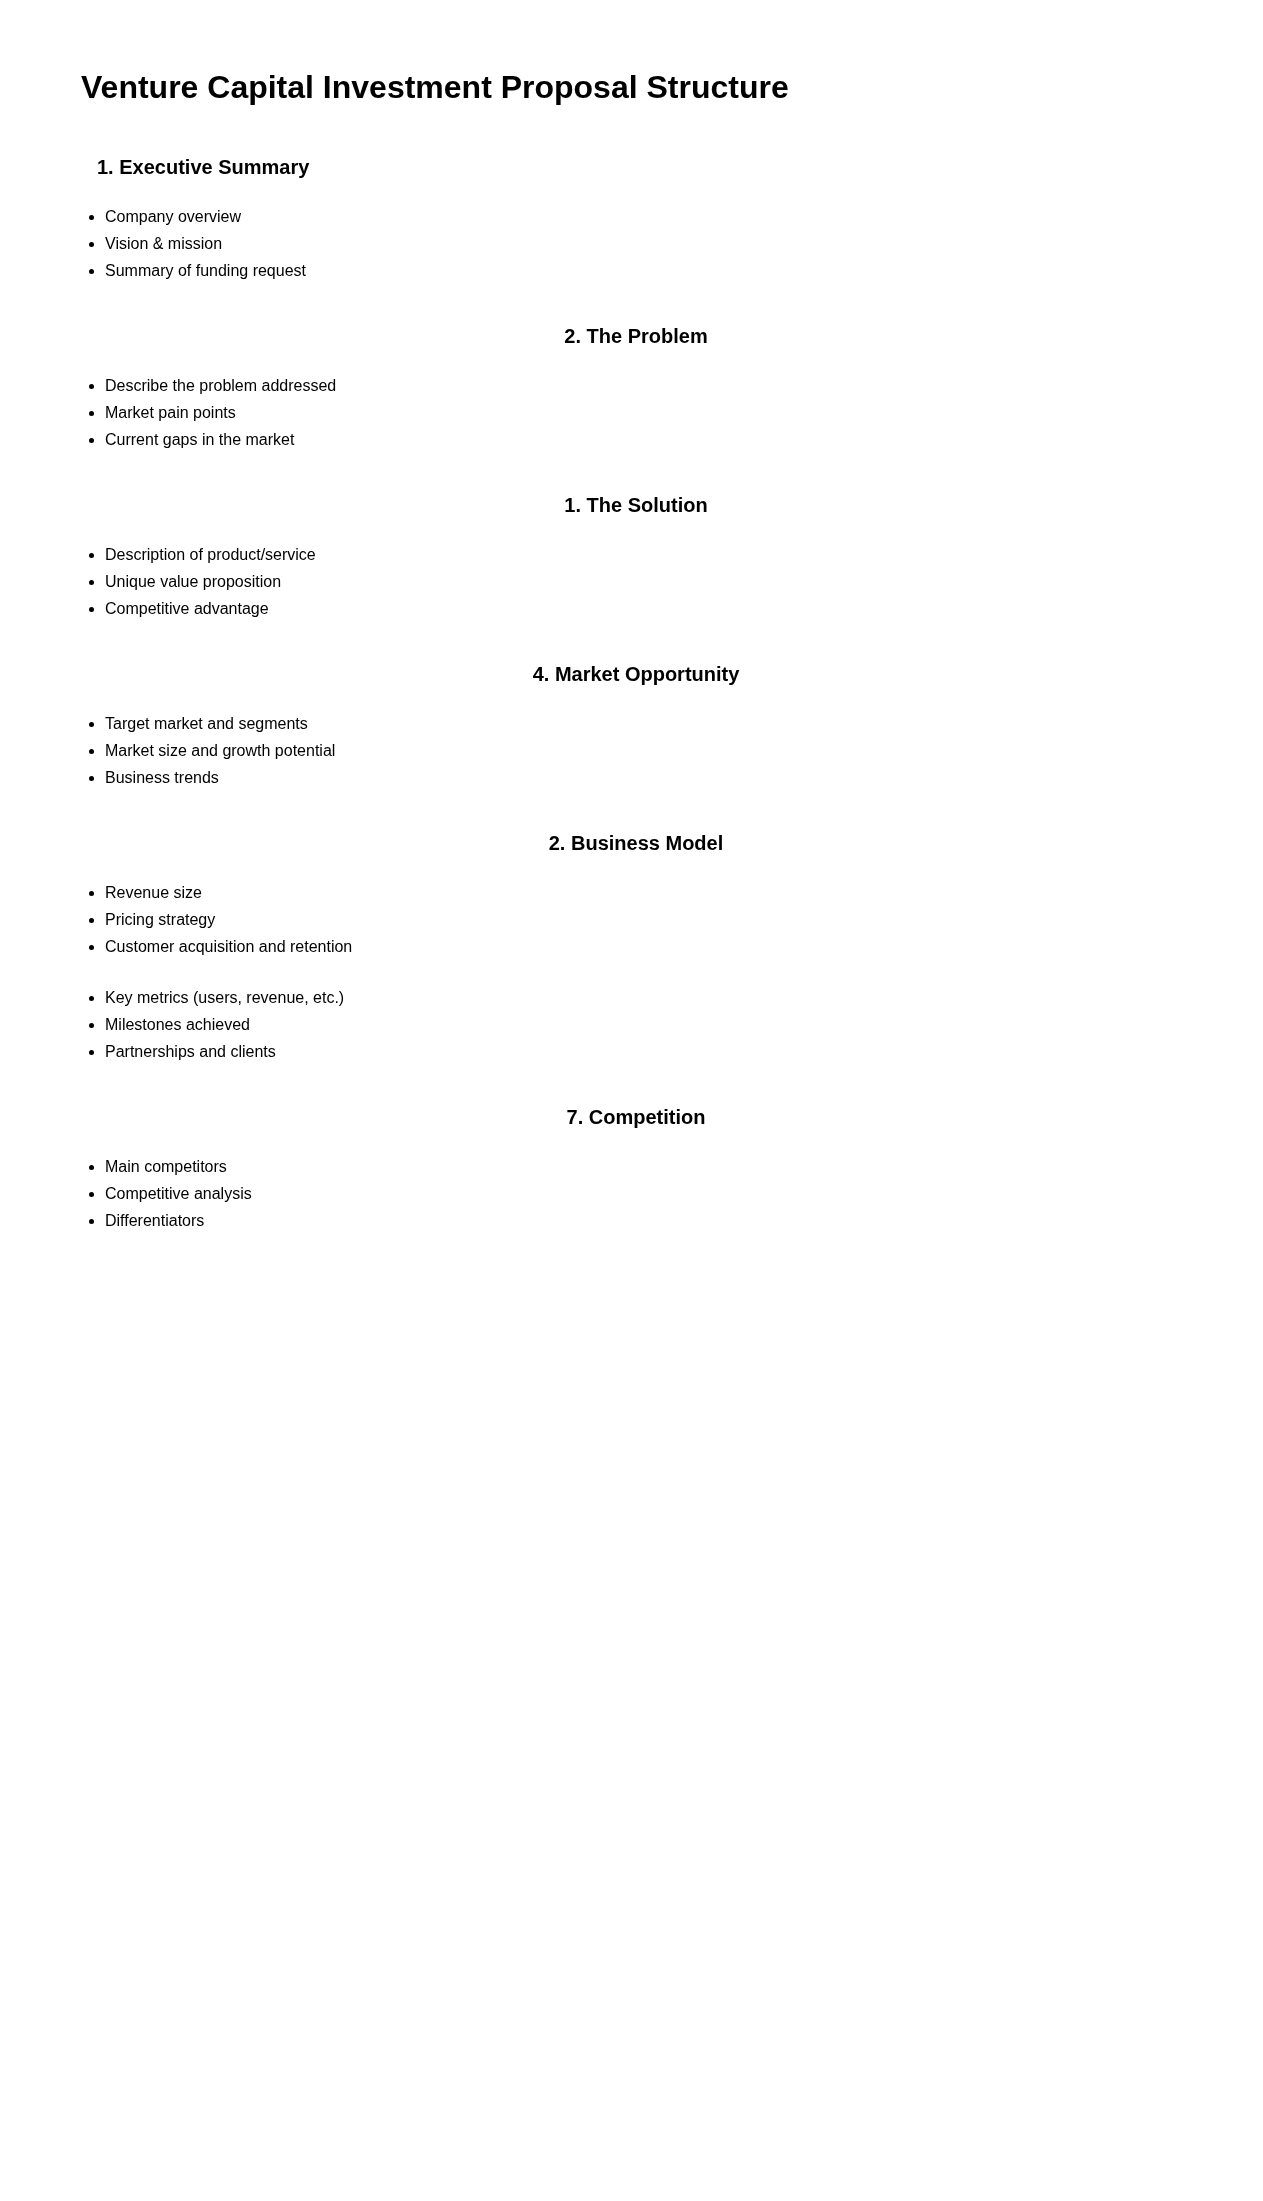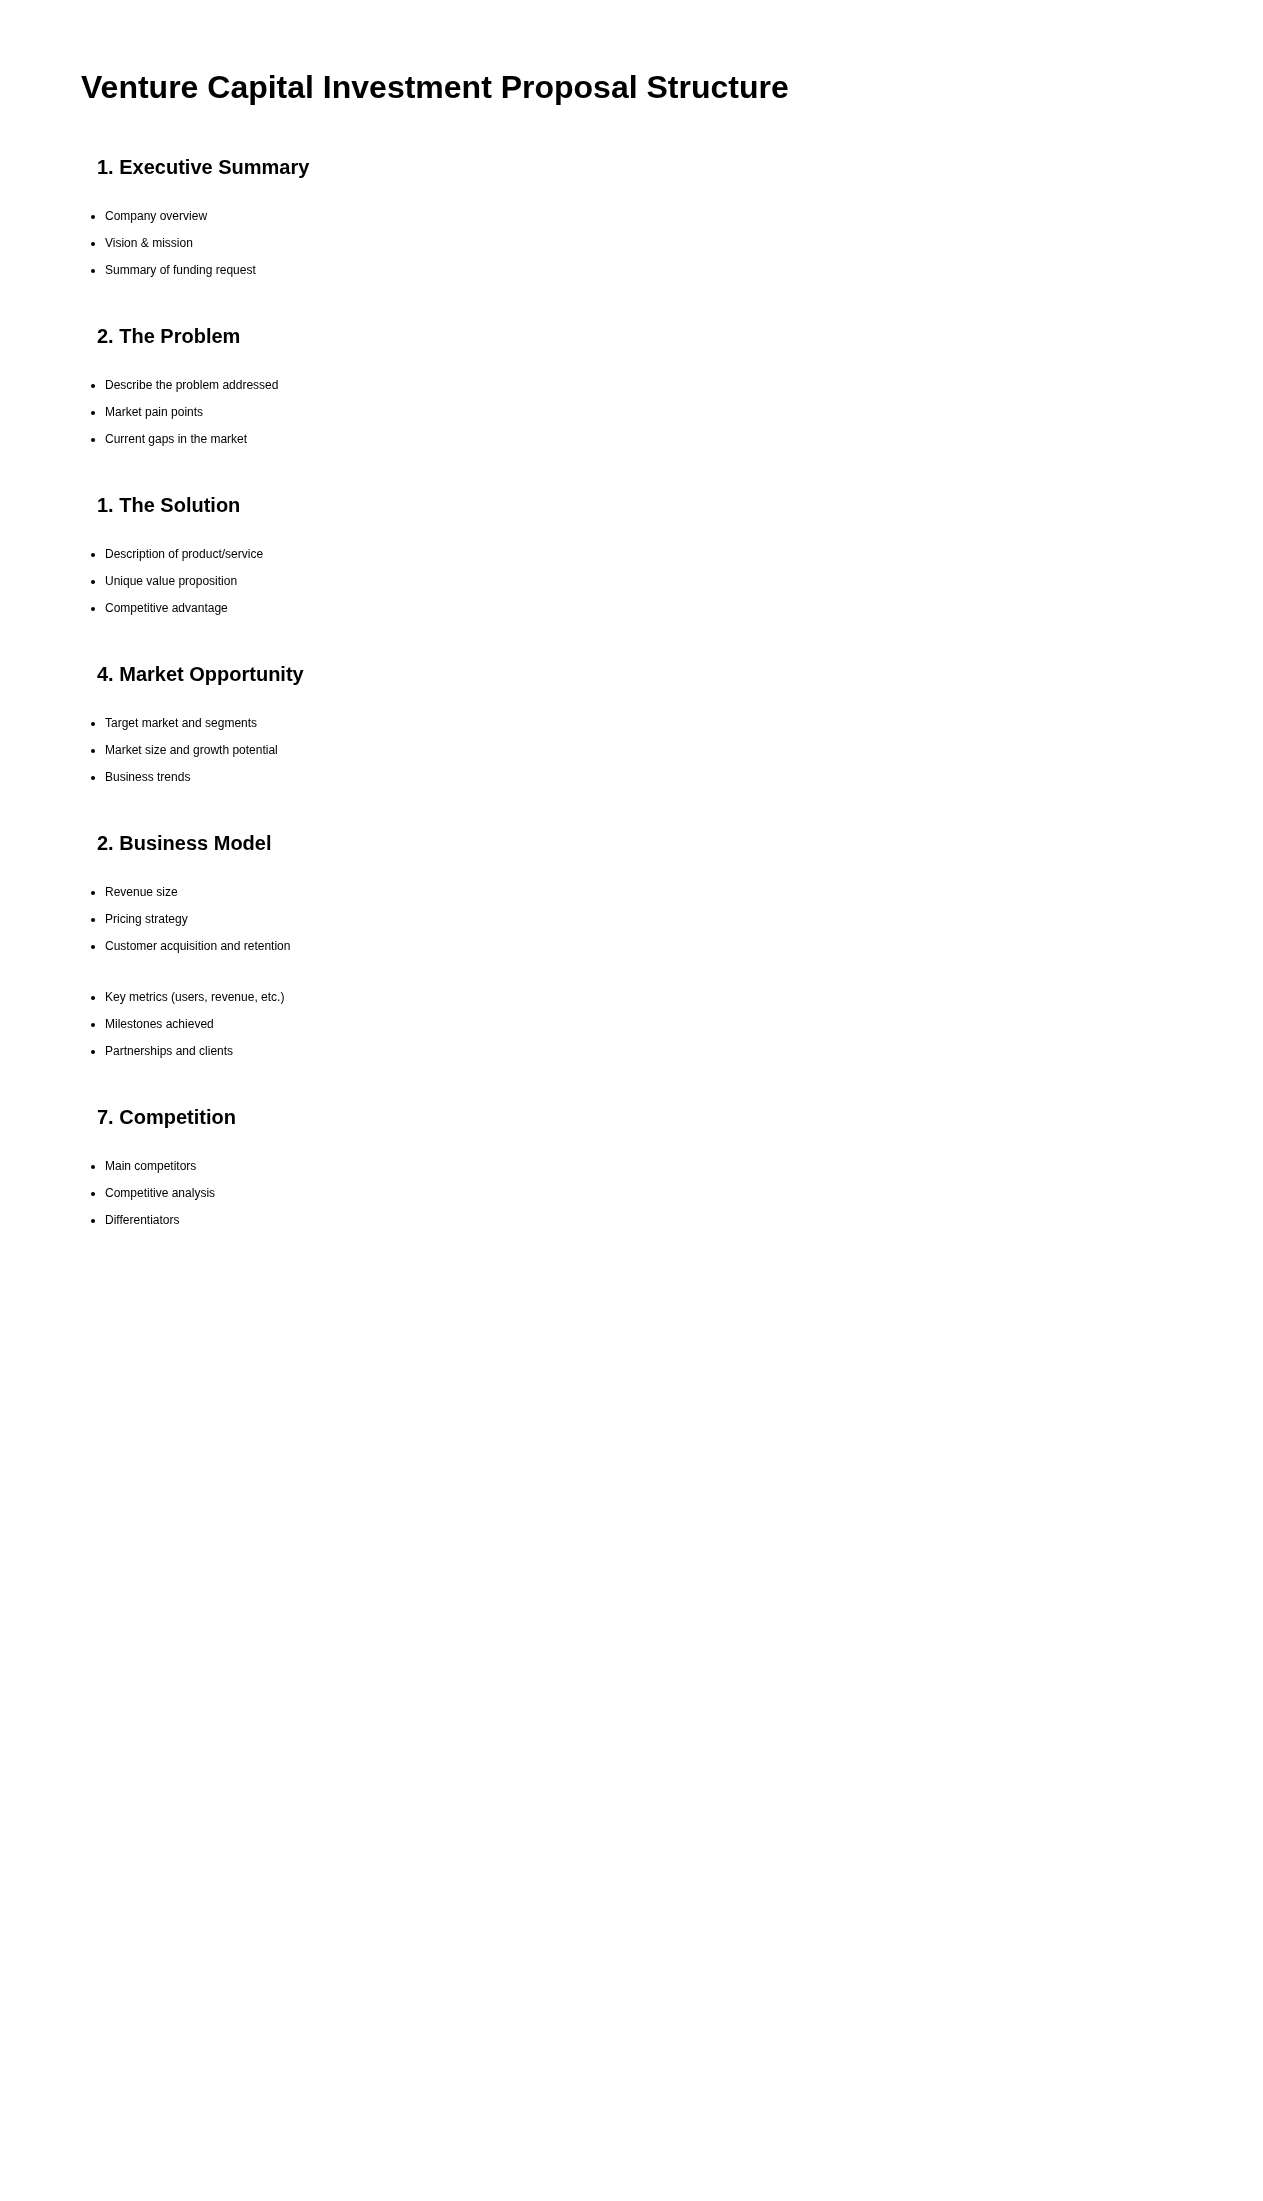--- a/index.html
+++ b/index.html
@@ -18,28 +18,28 @@
     font-weight: bold;
     margin: 0 0 48px 0;
     letter-spacing: 0;
   }
   .section h2 {
     font-size: 20px;
     line-height: 24px;
     font-weight: bold;
     margin: 16px;
   }
-  .section + .section h2 { margin-top: 40px; }
+  .section + .section h2 { margin-top: 40px; text-align: center; }
   .section ul {
     margin: 24px 0 0 0;
     padding-left: 24px;
     list-style: disc;
   }
   .section li {
-    font-size: 12px;
+    font-size: 16px;
     line-height: 27px;
   }
 </style>
 </head>
 <body>
 
 <div class="page">
   <h1 class="doc-title">Venture Capital Investment Proposal Structure</h1>
 
   <div class="section">

